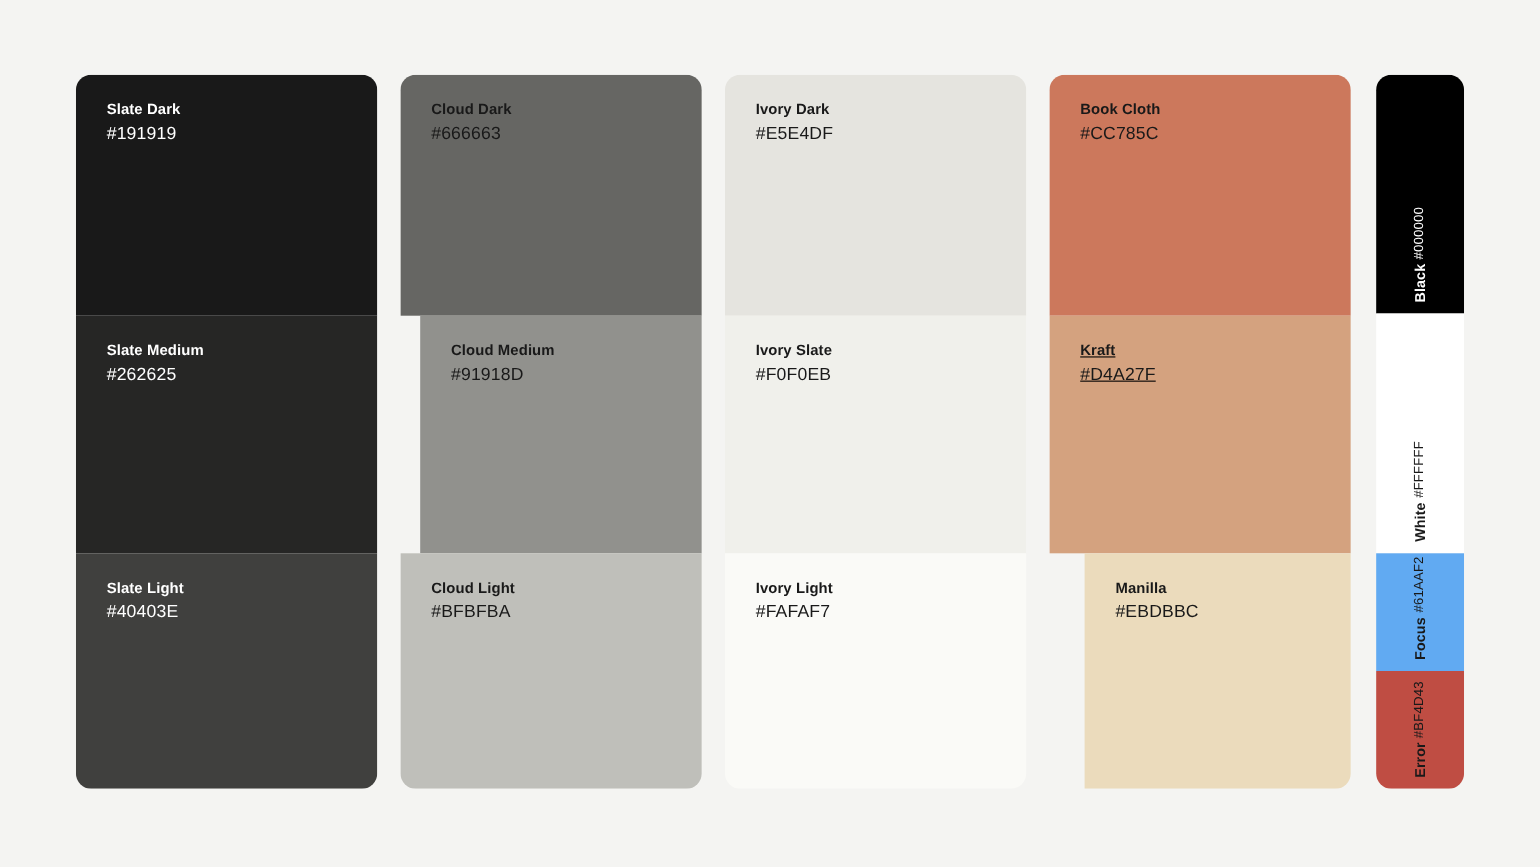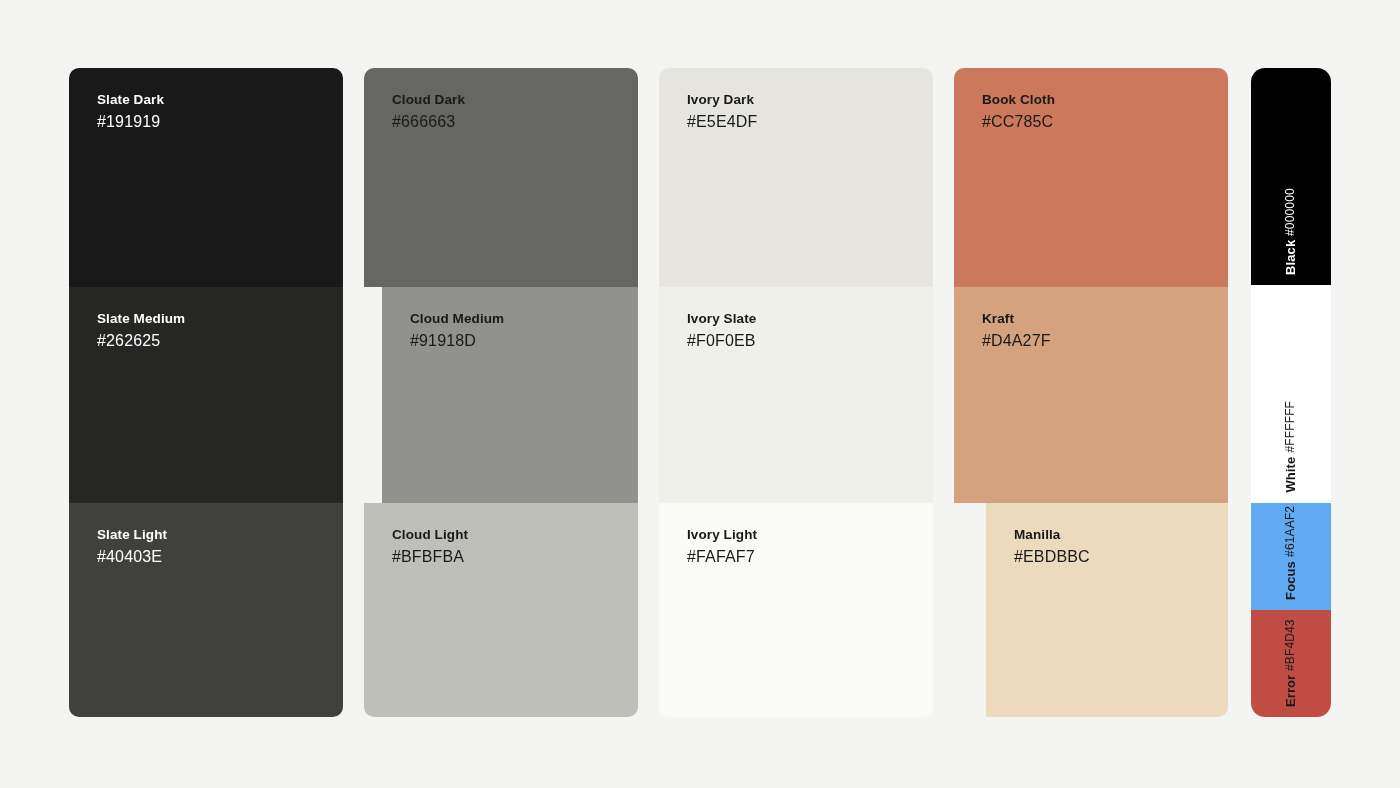--- a/index.html
+++ b/index.html
@@ -30,21 +30,20 @@
   .swatch-card {
     border-radius: 14px;
     overflow: hidden;
     display: flex;
     flex-direction: column;
     height: 100%;
   }
   .swatch-card.wide {
     width: 274px;
     flex: 0 0 274px;
-    border-radius: 10px;
   }
   .swatch-card.narrow {
     width: 80px;
     flex: 0 0 80px;
     margin-left: 2px;
   }
 
   
   .swatch {
     position: relative;
@@ -155,21 +154,21 @@
       <p class="swatch-name on-light">Ivory Light</p>
       <p class="swatch-hex on-light">#FAFAF7</p>
     </div>
   </div>
 
   <div class="swatch-card wide">
     <div class="swatch seg-top" style="background-color: rgb(204, 120, 92);">
       <p class="swatch-name on-light">Book Cloth</p>
       <p class="swatch-hex on-light">#CC785C</p>
     </div>
-    <div class="swatch seg-mid" style="background-color: rgb(212, 162, 127);">
+    <div class="swatch seg-mid" style="background-color: rgb(212, 162, 127); text-decoration: underline;">
       <p class="swatch-name on-light">Kraft</p>
       <p class="swatch-hex on-light">#D4A27F</p>
     </div>
     <div class="swatch seg-bottom" style="background-color: rgb(235, 219, 188); margin-left: 32px;">
       <p class="swatch-name on-light">Manilla</p>
       <p class="swatch-hex on-light">#EBDBBC</p>
     </div>
   </div>
 
   <div class="swatch-card narrow">

